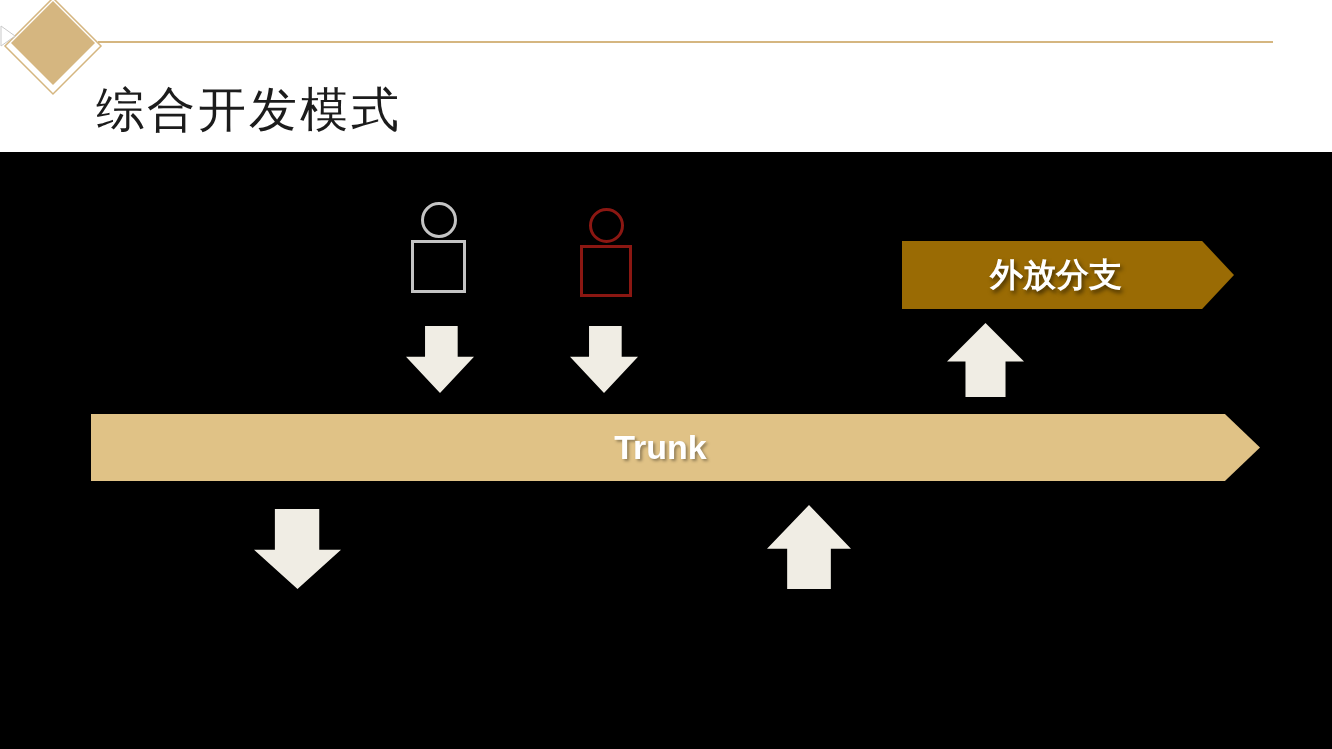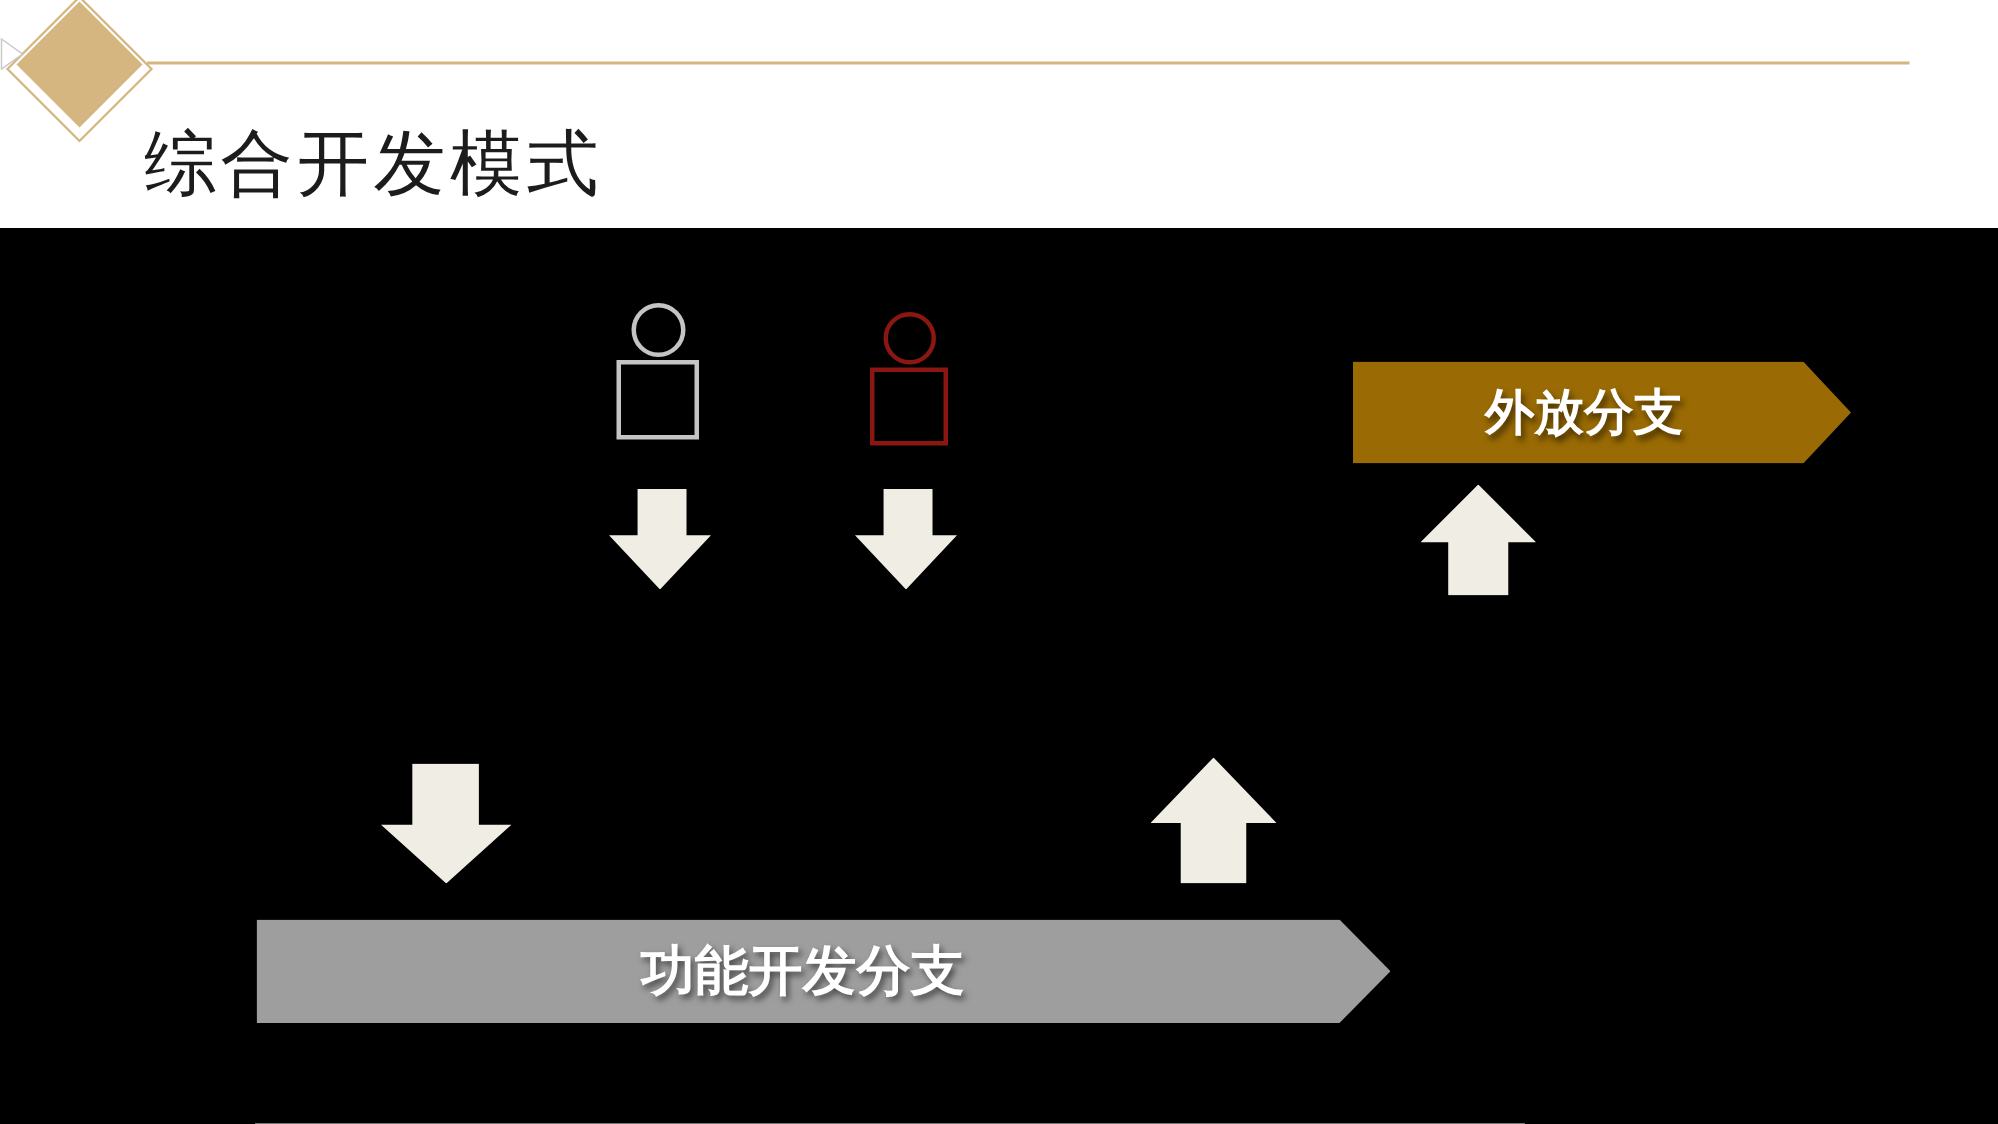--- a/index.html
+++ b/index.html
@@ -77,22 +77,22 @@
     </div>
 
     <div class="block-arrow arrow-down" style="left:406px; top:174px; width:68px; height:67px;"></div>
     <div class="block-arrow arrow-down" style="left:570px; top:174px; width:68px; height:67px;"></div>
 
     <div class="pennant release-bar" style="left:902px; top:89px; width:332px; height:68px;">
       <span>外放分支</span>
     </div>
     <div class="block-arrow arrow-up" style="left:947px; top:171px; width:77px; height:74px;"></div>
 
+    <div class="pennant trunk-bar" style="left:91px; top:262px; width:1169px; height:67px;">
+      <span>Trunk</span>
+    </div>
 
     <div class="block-arrow arrow-down-big" style="left:254px; top:357px; width:87px; height:80px;"></div>
     <div class="block-arrow arrow-up" style="left:767px; top:353px; width:84px; height:84px;"></div>
 
-    <div class="pennant feature-bar" style="left:171px; top:461px; width:756px; height:69px;">
-      <span>功能开发分支</span>
-    </div>
 
   </div>
 </div>
 
 </body></html>

